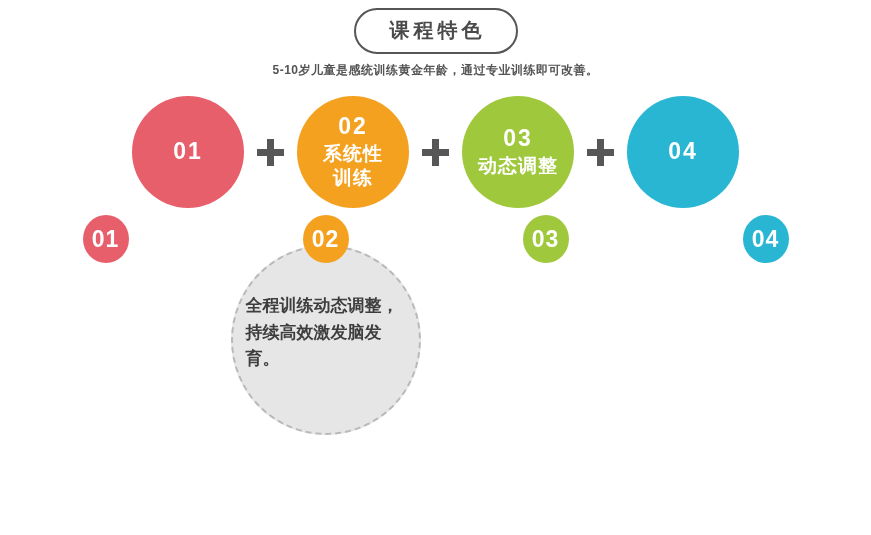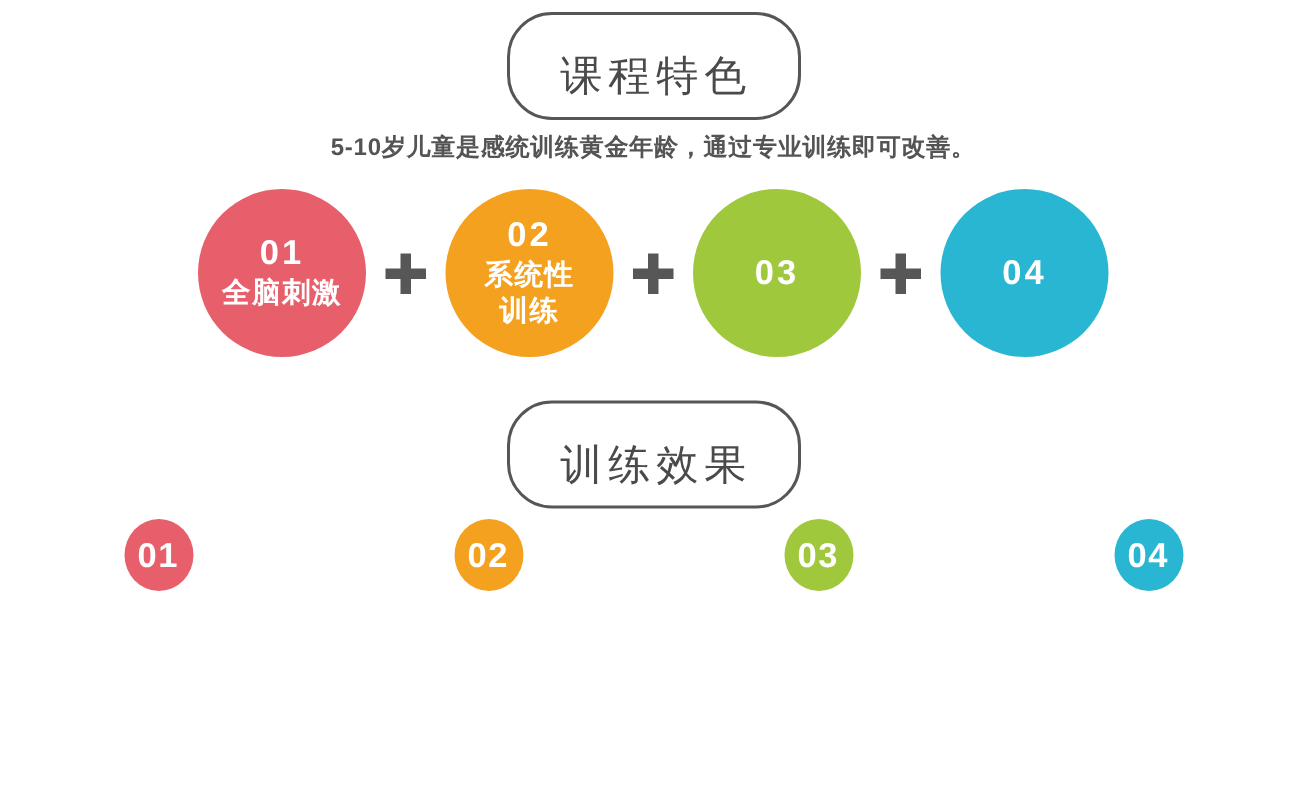--- a/index.html
+++ b/index.html
@@ -17,33 +17,33 @@
     overflow: hidden;
   }
 
   
   .pill {
     display: block;
     width: max-content;
     margin: 0 auto;
     border: 2px solid #565656;
     border-radius: 30px;
-    padding: 22px 30px 8px 34px;
-    font-size: 28px;
-    font-weight: normal;
+    padding: 7px 30px 8px 34px;
+    font-size: 20px;
+    font-weight: bold;
     letter-spacing: 4px;
     color: #4a4a4a;
     background: #ffffff;
   }
   .features .pill { margin-top: 8px; }
 
   .subtitle {
     margin-top: 8px;
     text-align: center;
-    font-size: 16px;
+    font-size: 12px;
     font-weight: bold;
     color: #545454;
     letter-spacing: 0.5px;
   }
 
   
   .feature-row {
     display: flex;
     justify-content: center;
     align-items: center;
@@ -154,63 +154,63 @@
 
   <section class="features">
     <div class="pill">
       <span>课程特色</span>
     </div>
     <p class="subtitle">5-10岁儿童是感统训练黄金年龄，通过专业训练即可改善。</p>
 
     <div class="feature-row">
       <div class="fcircle" style="background-color: rgb(232, 95, 108);">
         <div class="fnum">01</div>
-        <div class="flabel">全脑刺激</div>
       </div>
 
       <div class="plus-wrap">
         <span class="plus"></span>
       </div>
 
       <div class="fcircle" style="background-color: rgb(245, 161, 32);">
         <div class="fnum">02</div>
         <div class="flabel">系统性
 训练</div>
       </div>
 
       <div class="plus-wrap">
         <span class="plus"></span>
       </div>
 
       <div class="fcircle" style="background-color: rgb(159, 200, 61);">
         <div class="fnum">03</div>
+        <div class="flabel">动态调整</div>
       </div>
 
       <div class="plus-wrap">
         <span class="plus"></span>
       </div>
 
       <div class="fcircle" style="background-color: rgb(41, 182, 210);">
         <div class="fnum">04</div>
       </div>
     </div>
   </section>
 
   <section class="effects">
-    <div class="pill">
-      <span>训练效果</span>
-    </div>
 
     <div class="effect-row">
       <div class="effect">
         <div class="badge" style="background-color: rgb(232, 95, 108);">01</div>
       </div>
 
       <div class="effect">
         <div class="badge" style="background-color: rgb(245, 161, 32);">02</div>
+        <div class="ecircle">
+          <p class="etext">全程训练动态调整，持续高效激发脑发育。</p>
+        </div>
       </div>
 
       <div class="effect">
         <div class="badge" style="background-color: rgb(159, 200, 61);">03</div>
       </div>
 
       <div class="effect">
         <div class="badge" style="background-color: rgb(41, 182, 210);">04</div>
       </div>
     </div>

